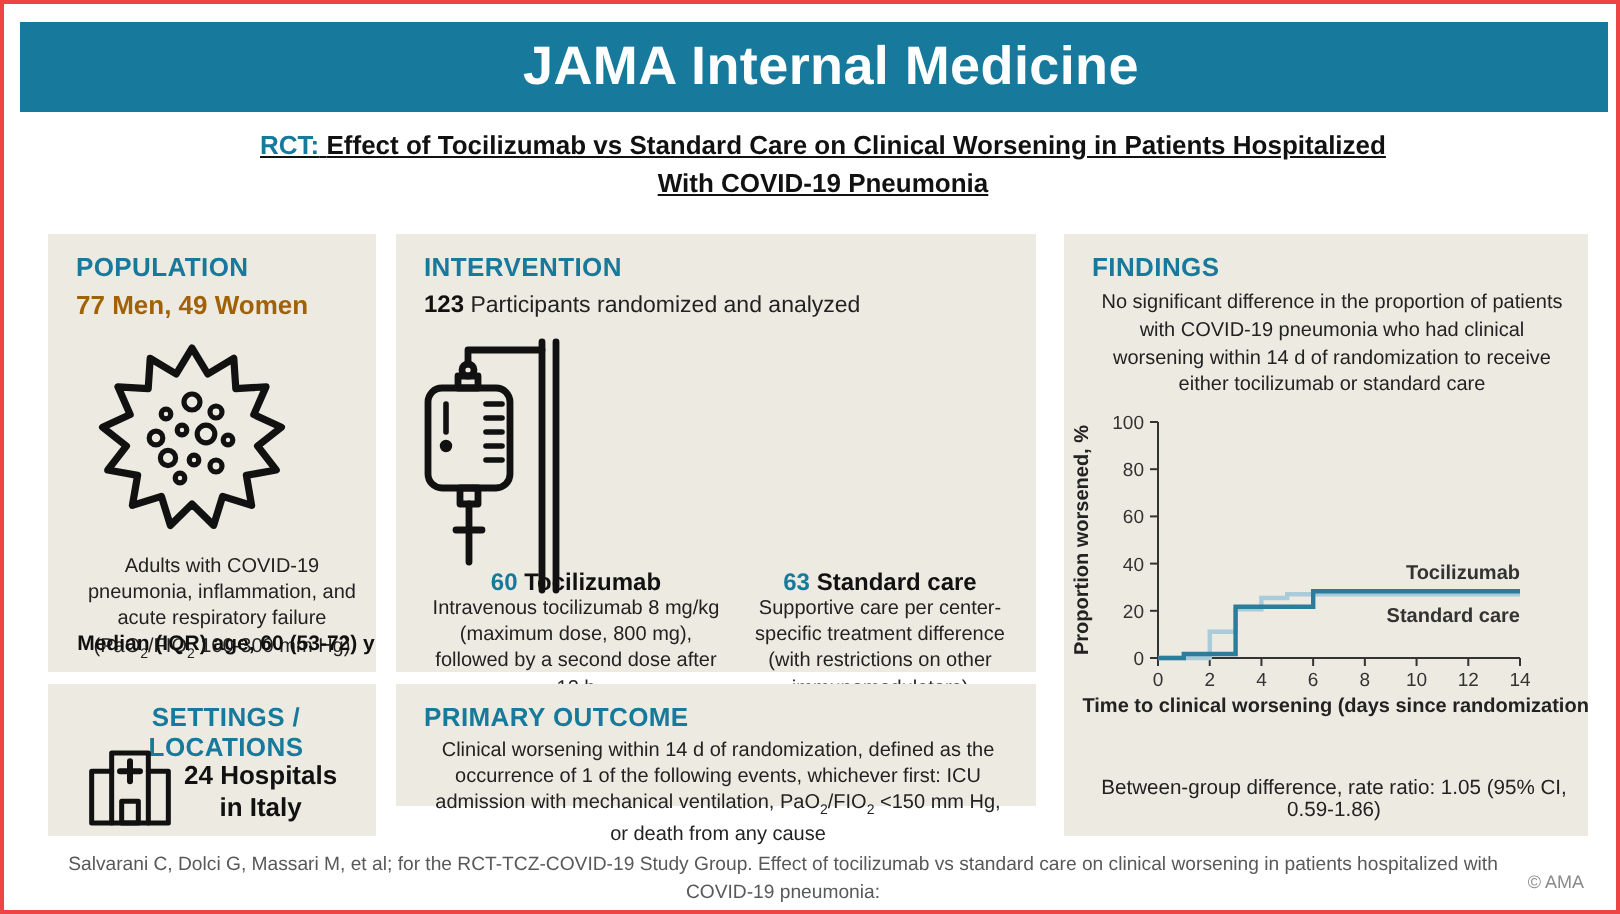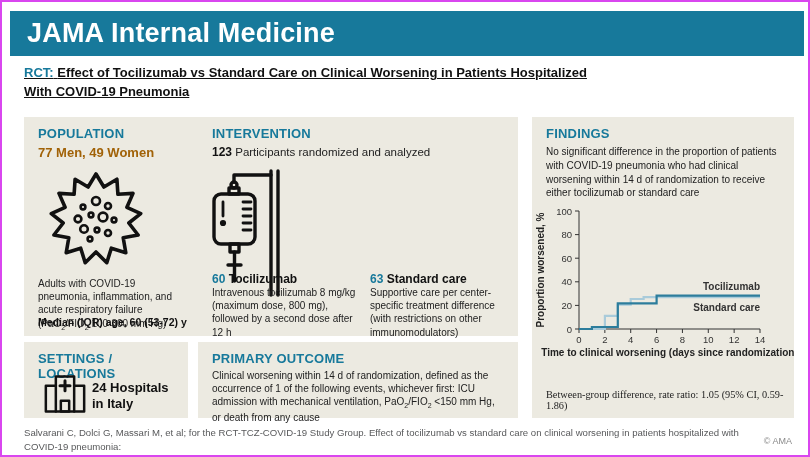--- a/index.html
+++ b/index.html
@@ -1,25 +1,25 @@
 <!DOCTYPE html>
 <html><head>
 <meta charset="utf-8">
 <style>
   html,body{margin:0;padding:0;background:#fff;font-family:"Liberation Sans",sans-serif;}
-  #abstract{position:relative;width:806px;height:453px;border:2px solid #d946ef;background:#fff;overflow:hidden;}
+  #abstract{position:relative;width:806px;height:453px;border:2px solid #ef4444;background:#fff;overflow:hidden;text-align:center;}
   .masthead{position:absolute;left:8px;top:9px;width:794px;height:45px;background:#17799B;color:#fff;
             font-size:27px;font-weight:600;line-height:45px;padding-left:17px;box-sizing:border-box;letter-spacing:.2px;}
   .title{position:absolute;left:22px;top:62px;width:775px;font-size:13px;font-weight:bold;color:#111;line-height:1.45;text-decoration:underline;}
   .title .tag{color:#17799B;}
   .panel{position:absolute;background:#ECEAE1;}
-  #pop{left:22px;top:115px;width:164px;height:219px;padding-left:24px;}
+  #pop{left:22px;top:115px;width:164px;height:219px;}
   #set{left:22px;top:340px;width:164px;height:76px;}
   #int{left:196px;top:115px;width:320px;height:219px;}
-  #out{left:196px;top:340px;width:320px;height:76px;}
+  #out{left:196px;top:340px;width:320px;height:61px;}
   #fin{left:530px;top:115px;width:262px;height:301px;}
   .hd{position:absolute;left:14px;top:9px;font-size:13px;font-weight:bold;color:#17799B;letter-spacing:.2px;}
   .bold-line{font-weight:bold;color:#a16207;font-size:13px;}
   .body-txt{font-size:10px;color:#222;line-height:1.32;}
   .teal-num{color:#17799B;font-weight:bold;}
   sub{font-size:7px;}
   
   .pop-subjects{position:absolute;left:14px;top:28px;}
   .pop-virus{position:absolute;left:24px;top:54px;}
   .pop-desc{position:absolute;left:14px;top:160px;width:146px;}
@@ -27,26 +27,26 @@
   
   .set-icon{position:absolute;left:16px;top:32px;}
   .set-val{position:absolute;left:68px;top:38px;font-size:13px;font-weight:bold;color:#111;line-height:1.25;}
   
   .int-count{position:absolute;left:14px;top:28px;font-size:11.5px;color:#222;}
   .int-count b{font-size:12px;color:#111;}
   .iv-icon{position:absolute;left:10px;top:52px;}
   .arm{position:absolute;top:155px;}
   .arm1{left:14px;width:152px;}
   .arm2{left:172px;width:140px;}
-  .arm-name{font-size:12px;font-weight:bold;color:#111;}
+  .arm-name{font-size:12px;font-weight:bold;color:#111;margin-top:12px;}
   
   .out-text{position:absolute;left:14px;top:27px;right:12px;}
   
   .fin-sum{position:absolute;left:14px;top:28px;width:240px;font-size:10px;color:#222;line-height:1.38;}
-  .fin-stat{position:absolute;left:14px;top:272px;width:242px;font-size:10.3px;color:#222;font-family:Liberation Serif, serif;}
+  .fin-stat{position:absolute;left:14px;top:272px;width:242px;font-size:10.3px;color:#222;}
   .chart{position:absolute;left:0;top:85px;}
   .chart text.tick{font-size:9.5px;fill:#333;font-family:"Liberation Sans",sans-serif;}
   .chart text.axl{font-size:10px;font-weight:bold;fill:#222;font-family:"Liberation Sans",sans-serif;}
   .chart text.leg{font-size:10px;font-weight:bold;fill:#333;font-family:"Liberation Sans",sans-serif;}
   
   .footer{position:absolute;left:22px;top:424px;width:735px;font-size:9.6px;color:#58595B;line-height:1.5;}
   .copyright{position:absolute;right:16px;top:434px;font-size:9px;color:#8a8a8a;}
   .ic{stroke:#111;fill:none;stroke-linecap:round;stroke-linejoin:round;}
 </style>
 </head>

